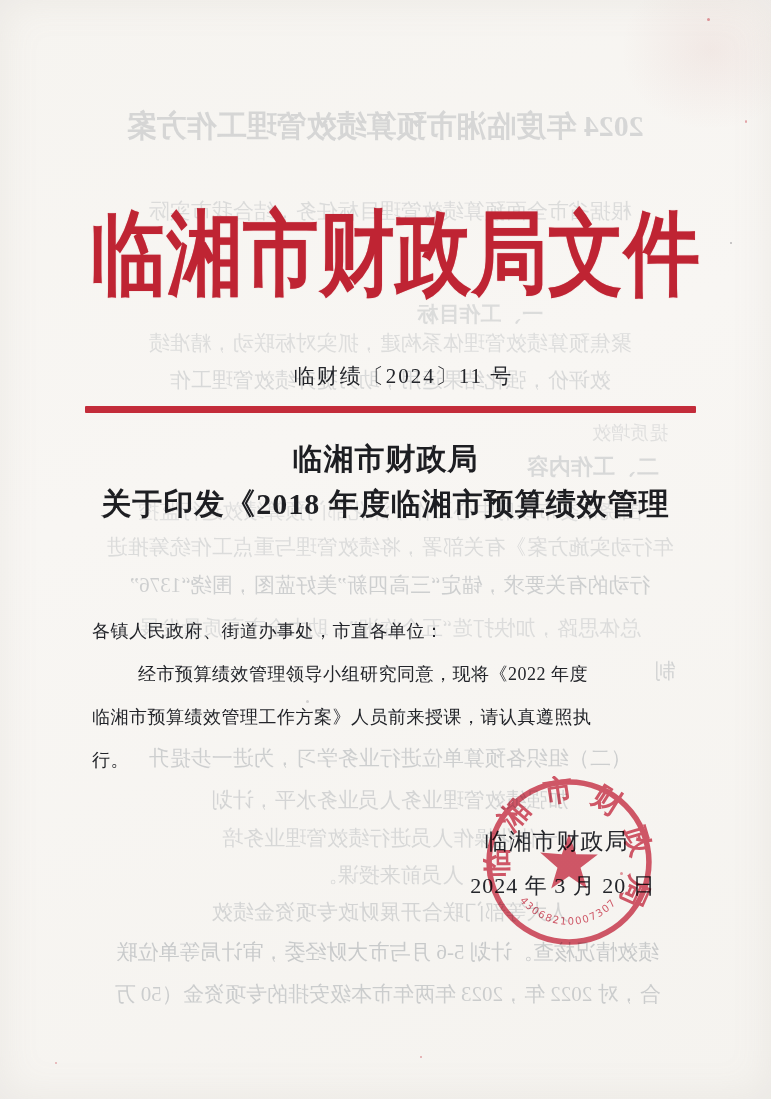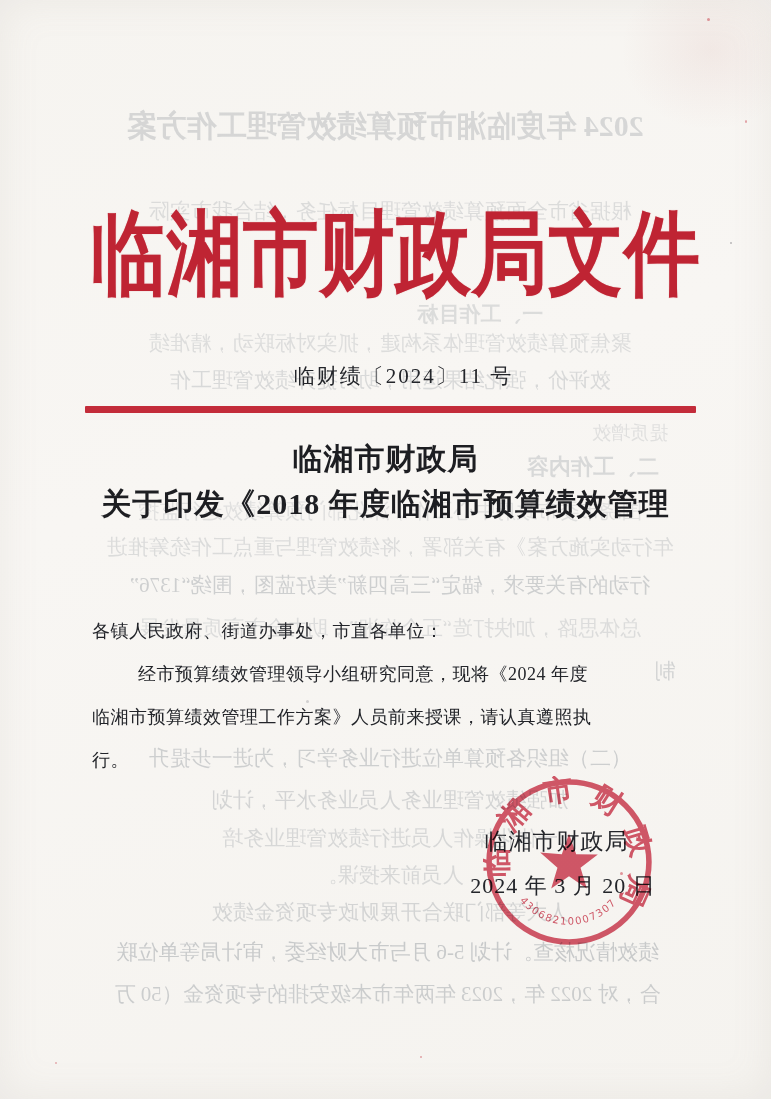--- a/index.html
+++ b/index.html
@@ -129,21 +129,21 @@
     <div class="red-rule"></div>
   </div>
 
   <div class="notice-title">
     <div>临湘市财政局</div>
     <div>关于印发《2018 年度临湘市预算绩效管理</div>
   </div>
 
   <div class="body-text">
     <div>各镇人民政府、街道办事处，市直各单位：</div>
-    <div class="indent">经市预算绩效管理领导小组研究同意，现将《2024 年度</div>
+    <div class="indent">经市预算绩效管理领导小组研究同意，现将《2022 年度</div>
     <div>临湘市预算绩效管理工作方案》人员前来授课，请认真遵照执</div>
     <div>行。</div>
   </div>
 
   <div class="sig-org">临湘市财政局</div>
   <div class="sig-date">2024 年 3 月 20 日</div>
 
   <svg class="seal" viewBox="0 0 170 170">
     <defs>
       <path id="arcTop" d="M 28.8 111.2 A 62 62 0 1 1 141.2 111.2" fill="none"></path>

